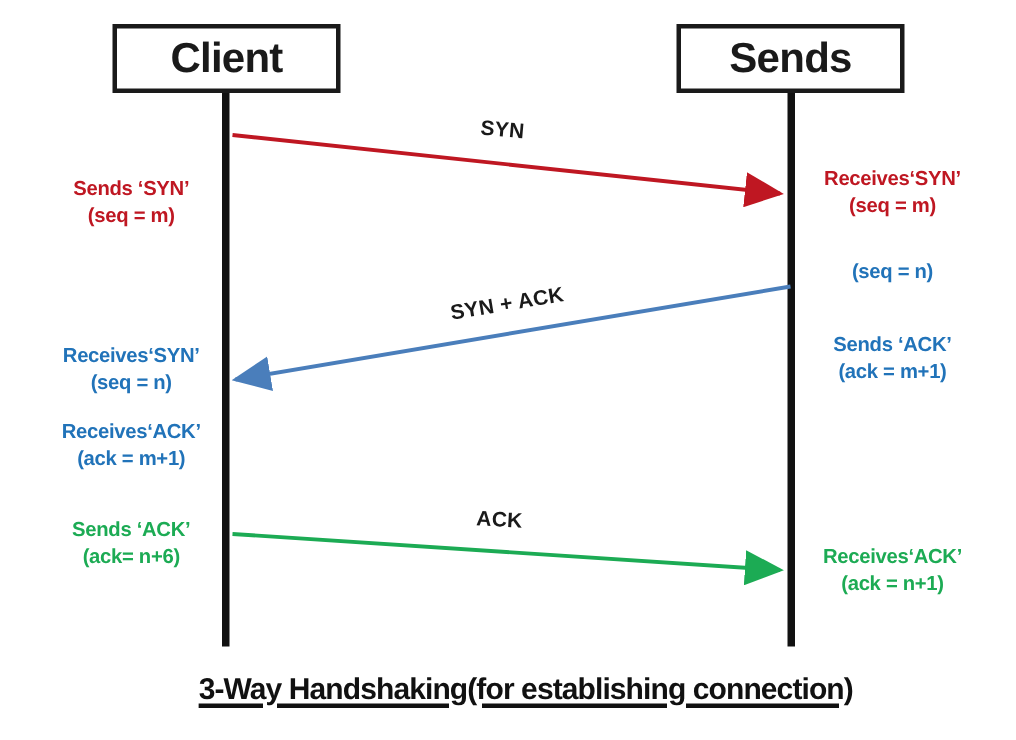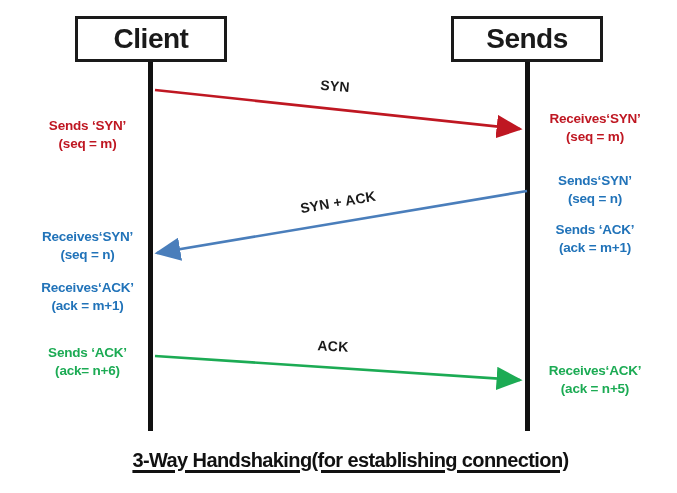--- a/index.html
+++ b/index.html
@@ -77,21 +77,20 @@
     <div>Sends ‘SYN’</div>
     <div>(seq = m)</div>
   </div>
 
   <div class="note" style="left: 520px; top: 110px; width: 150px; color: rgb(191, 23, 34);">
     <div>Receives‘SYN’</div>
     <div>(seq = m)</div>
   </div>
 
   <div class="note" style="left: 520px; top: 172px; width: 150px; color: rgb(33, 115, 185);">
-    <div>Sends‘SYN’</div>
     <div>(seq = n)</div>
   </div>
 
   <div class="note" style="left: 10px; top: 228px; width: 155px; color: rgb(33, 115, 185);">
     <div>Receives‘SYN’</div>
     <div>(seq = n)</div>
   </div>
 
   <div class="note" style="left: 520px; top: 221px; width: 150px; color: rgb(33, 115, 185);">
     <div>Sends ‘ACK’</div>
@@ -103,20 +102,20 @@
     <div>(ack = m+1)</div>
   </div>
 
   <div class="note" style="left: 10px; top: 344px; width: 155px; color: rgb(28, 171, 84);">
     <div>Sends ‘ACK’</div>
     <div>(ack= n+6)</div>
   </div>
 
   <div class="note" style="left: 520px; top: 362px; width: 150px; color: rgb(28, 171, 84);">
     <div>Receives‘ACK’</div>
-    <div>(ack = n+5)</div>
+    <div>(ack = n+1)</div>
   </div>
 
   <div class="title">
     <span>3-Way Handshaking(for establishing connection)</span>
   </div>
 
 </div>
 
 </body></html>

